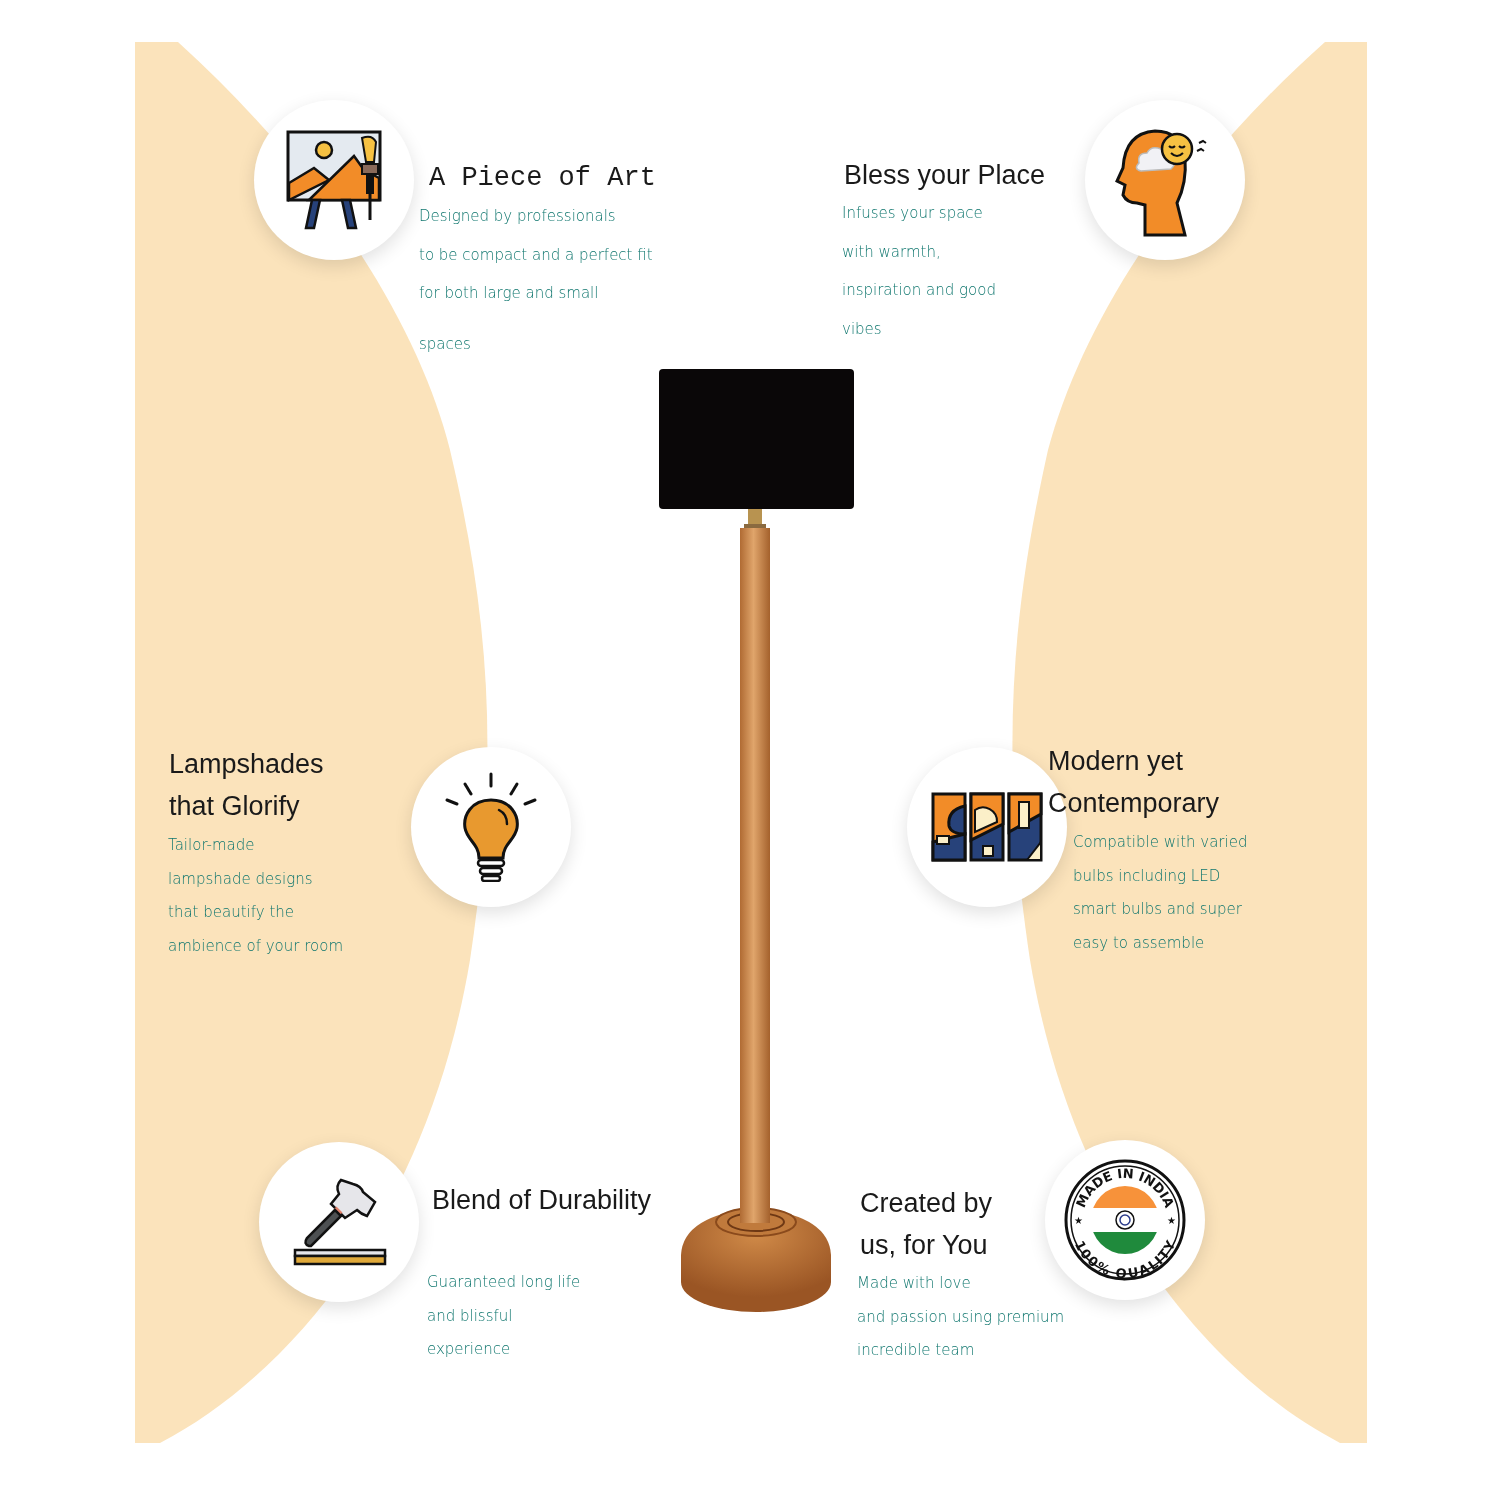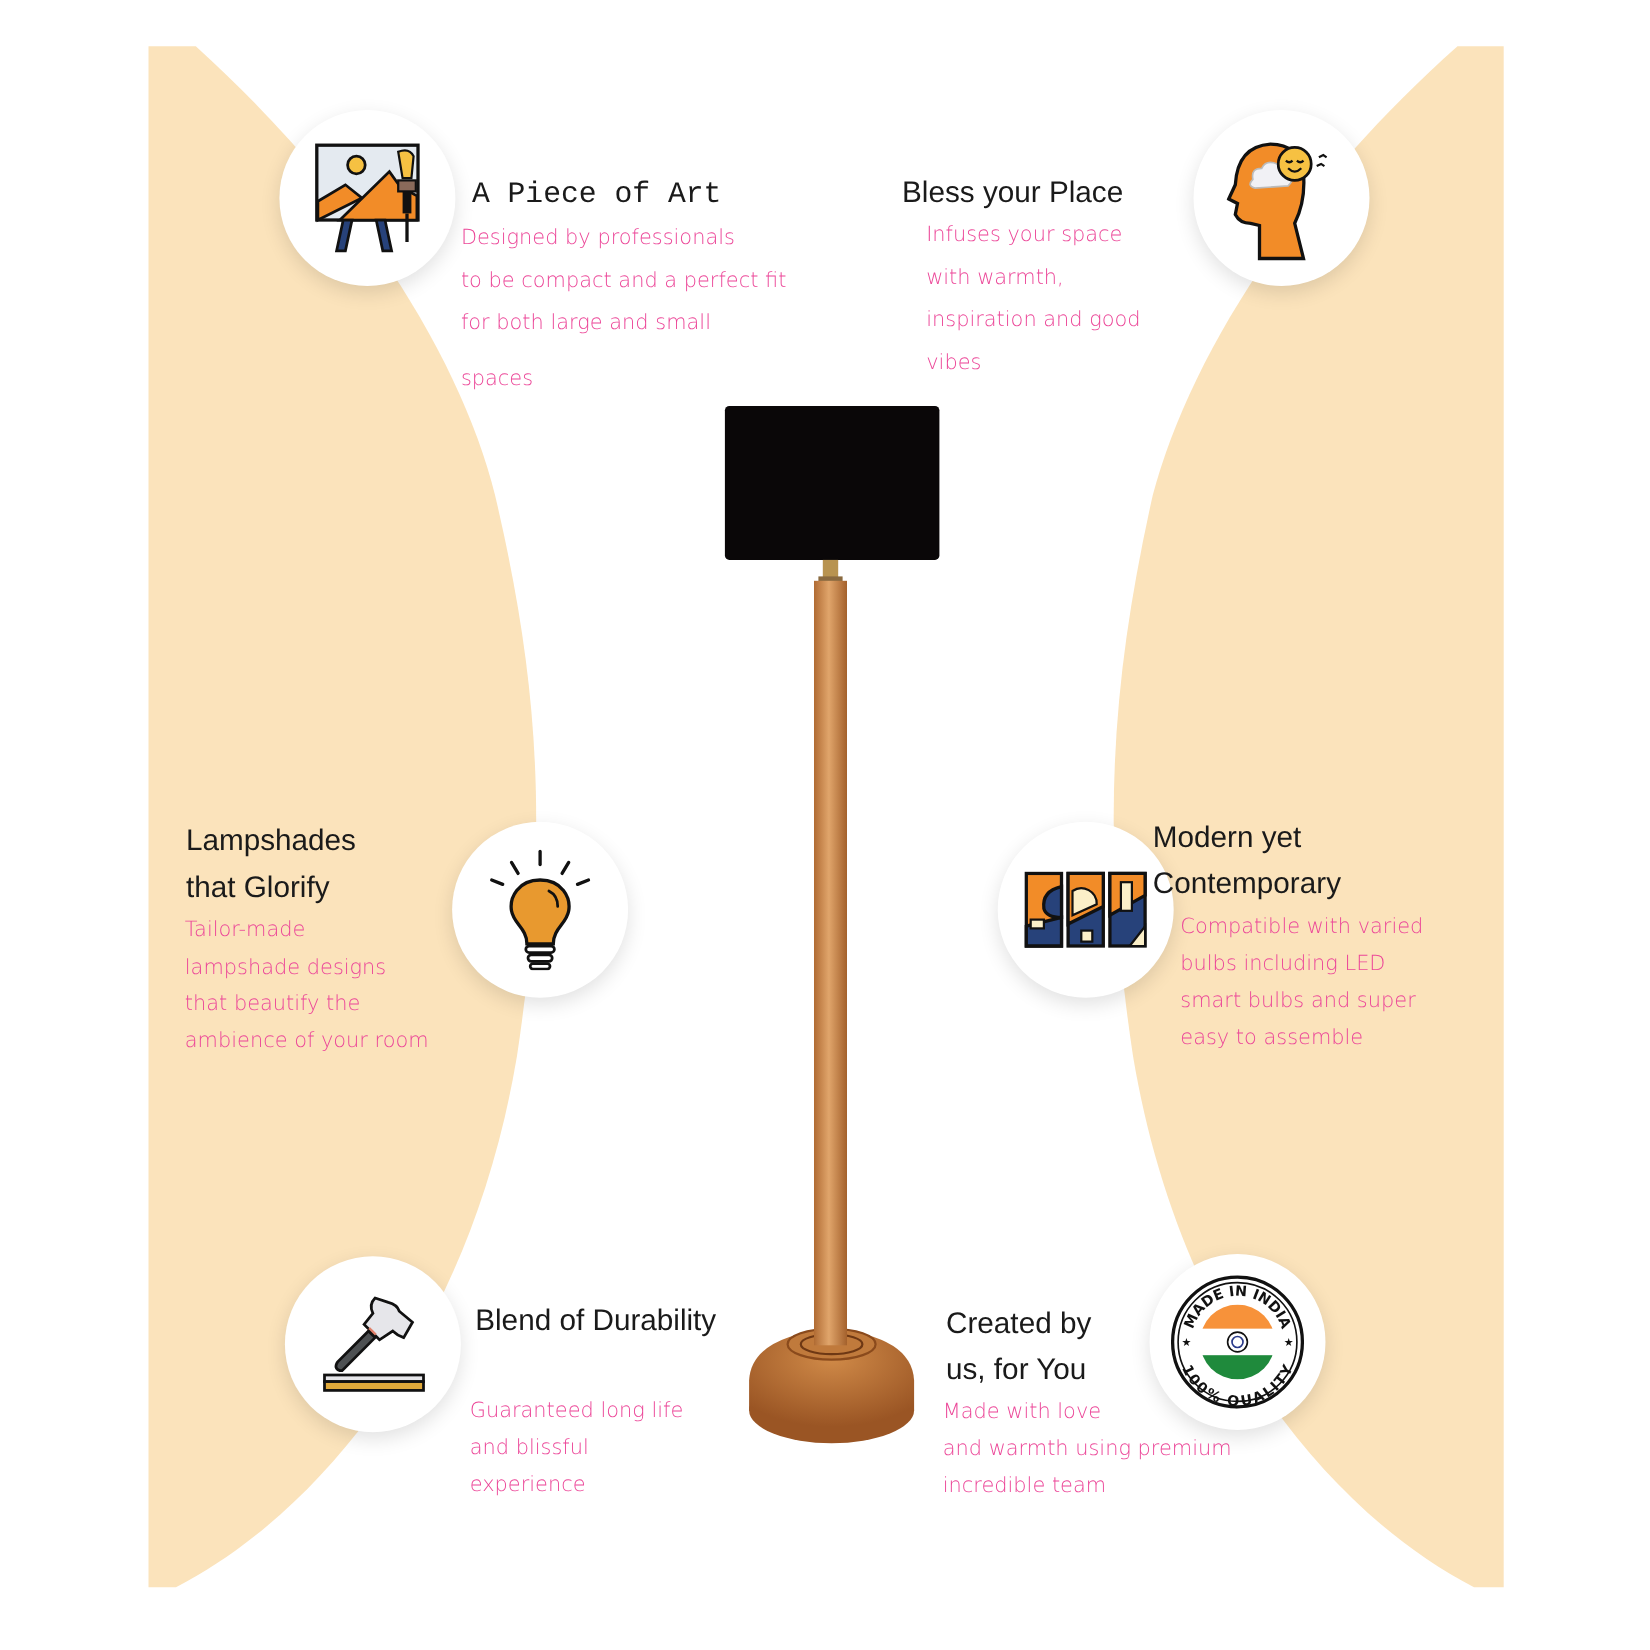--- a/index.html
+++ b/index.html
@@ -14,21 +14,21 @@
       position: absolute; width: 160px; height: 160px; border-radius: 50%;
       background: #fff; box-shadow: 0 6px 18px rgba(0,0,0,0.12);
       display: flex; align-items: center; justify-content: center;
     }
     .title {
       position: absolute; font-family: "Liberation Sans", sans-serif;
       font-size: 27px; color: #1a1a1a; line-height: 42px; white-space: nowrap;
     }
     .desc {
       position: absolute; font-family: "DejaVu Sans", sans-serif;
-      font-size: 19px; color: #ec4899; line-height: 33.5px; white-space: nowrap;
+      font-size: 15px; color: #0f766e; line-height: 33.5px; white-space: nowrap;
       font-weight: 300;
     }
     .desc span, .title span { display: block; }
     .lamp { position: absolute; left: 0; top: 0; }
   </style>
 </head>
 <body>
 
 <svg class="bg-shape" width="1500" height="1500" viewBox="0 0 1500 1500">
   <path d="M135 42 L178 42 C 330 180, 420 330, 450 450 L 450 450 C 490 620, 500 760, 470 960 C 430 1200, 300 1370, 160 1443 L 135 1443 Z" fill="#fbe3bb"></path>
@@ -96,21 +96,21 @@
   <div class="icon-circle" style="left:1085px; top:100px;">
     <svg width="100" height="115" viewBox="0 0 100 115">
       <path d="M40 8 Q 10 10 8 45 L 2 58 L 10 62 L 8 72 Q 12 80 22 80 L 30 82 L 30 112 L 70 112 L 62 80 Q 72 60 70 35 Q 66 8 40 8 Z" fill="#f28c28" stroke="#111" stroke-width="3"></path>
       <path d="M24 40 Q 22 30 32 30 Q 36 22 46 26 Q 56 24 56 34 Q 64 38 56 46 L 26 48 Q 18 46 24 40 Z" fill="#f1f1f5" stroke="#bbb" stroke-width="1.5"></path>
       <circle cx="62" cy="26" r="15" fill="#f6c142" stroke="#111" stroke-width="2.5"></circle>
       <path d="M54 23 q 3 3 6 0 M 64 23 q 3 3 6 0" stroke="#111" stroke-width="2" fill="none"></path>
       <path d="M56 30 q 6 6 12 0" stroke="#111" stroke-width="2" fill="none"></path>
       <path d="M84 20 l4 -2 l3 2 M 82 28 l4 -2 l3 2" stroke="#111" stroke-width="2" fill="none"></path>
     </svg>
   </div>
-  <div class="title" style="left:820px; top:154px;">
+  <div class="title" style="left:844px; top:154px;">
     <span>Bless your Place</span>
   </div>
   <div class="desc" style="left:842px; top:197px;">
     <span>Infuses your space</span>
     <span style="margin-top:5px">with warmth,</span>
     <span style="margin-top:5px">inspiration and good</span>
     <span style="margin-top:5px">vibes</span>
   </div>
 </div>
 
@@ -192,21 +192,21 @@
   </div>
 </div>
 
 <div class="feature">
   <div class="title" style="left:860px; top:1182px;">
     <span>Created by</span>
     <span>us, for You</span>
   </div>
   <div class="desc" style="left:857px; top:1267px;">
     <span>Made with love</span>
-    <span>and warmth using premium</span>
+    <span>and passion using premium</span>
     <span>incredible team</span>
   </div>
   <div class="icon-circle" style="left:1045px; top:1140px;">
     <svg width="124" height="124" viewBox="0 0 124 124">
       <defs>
         <path id="arcTop" d="M 20 62 A 42 42 0 0 1 104 62"></path>
         <path id="arcBot" d="M 18 66 A 44 44 0 0 0 106 66"></path>
         <clipPath id="flagClip">
             <circle cx="62" cy="62" r="34"></circle>
           </clipPath>

